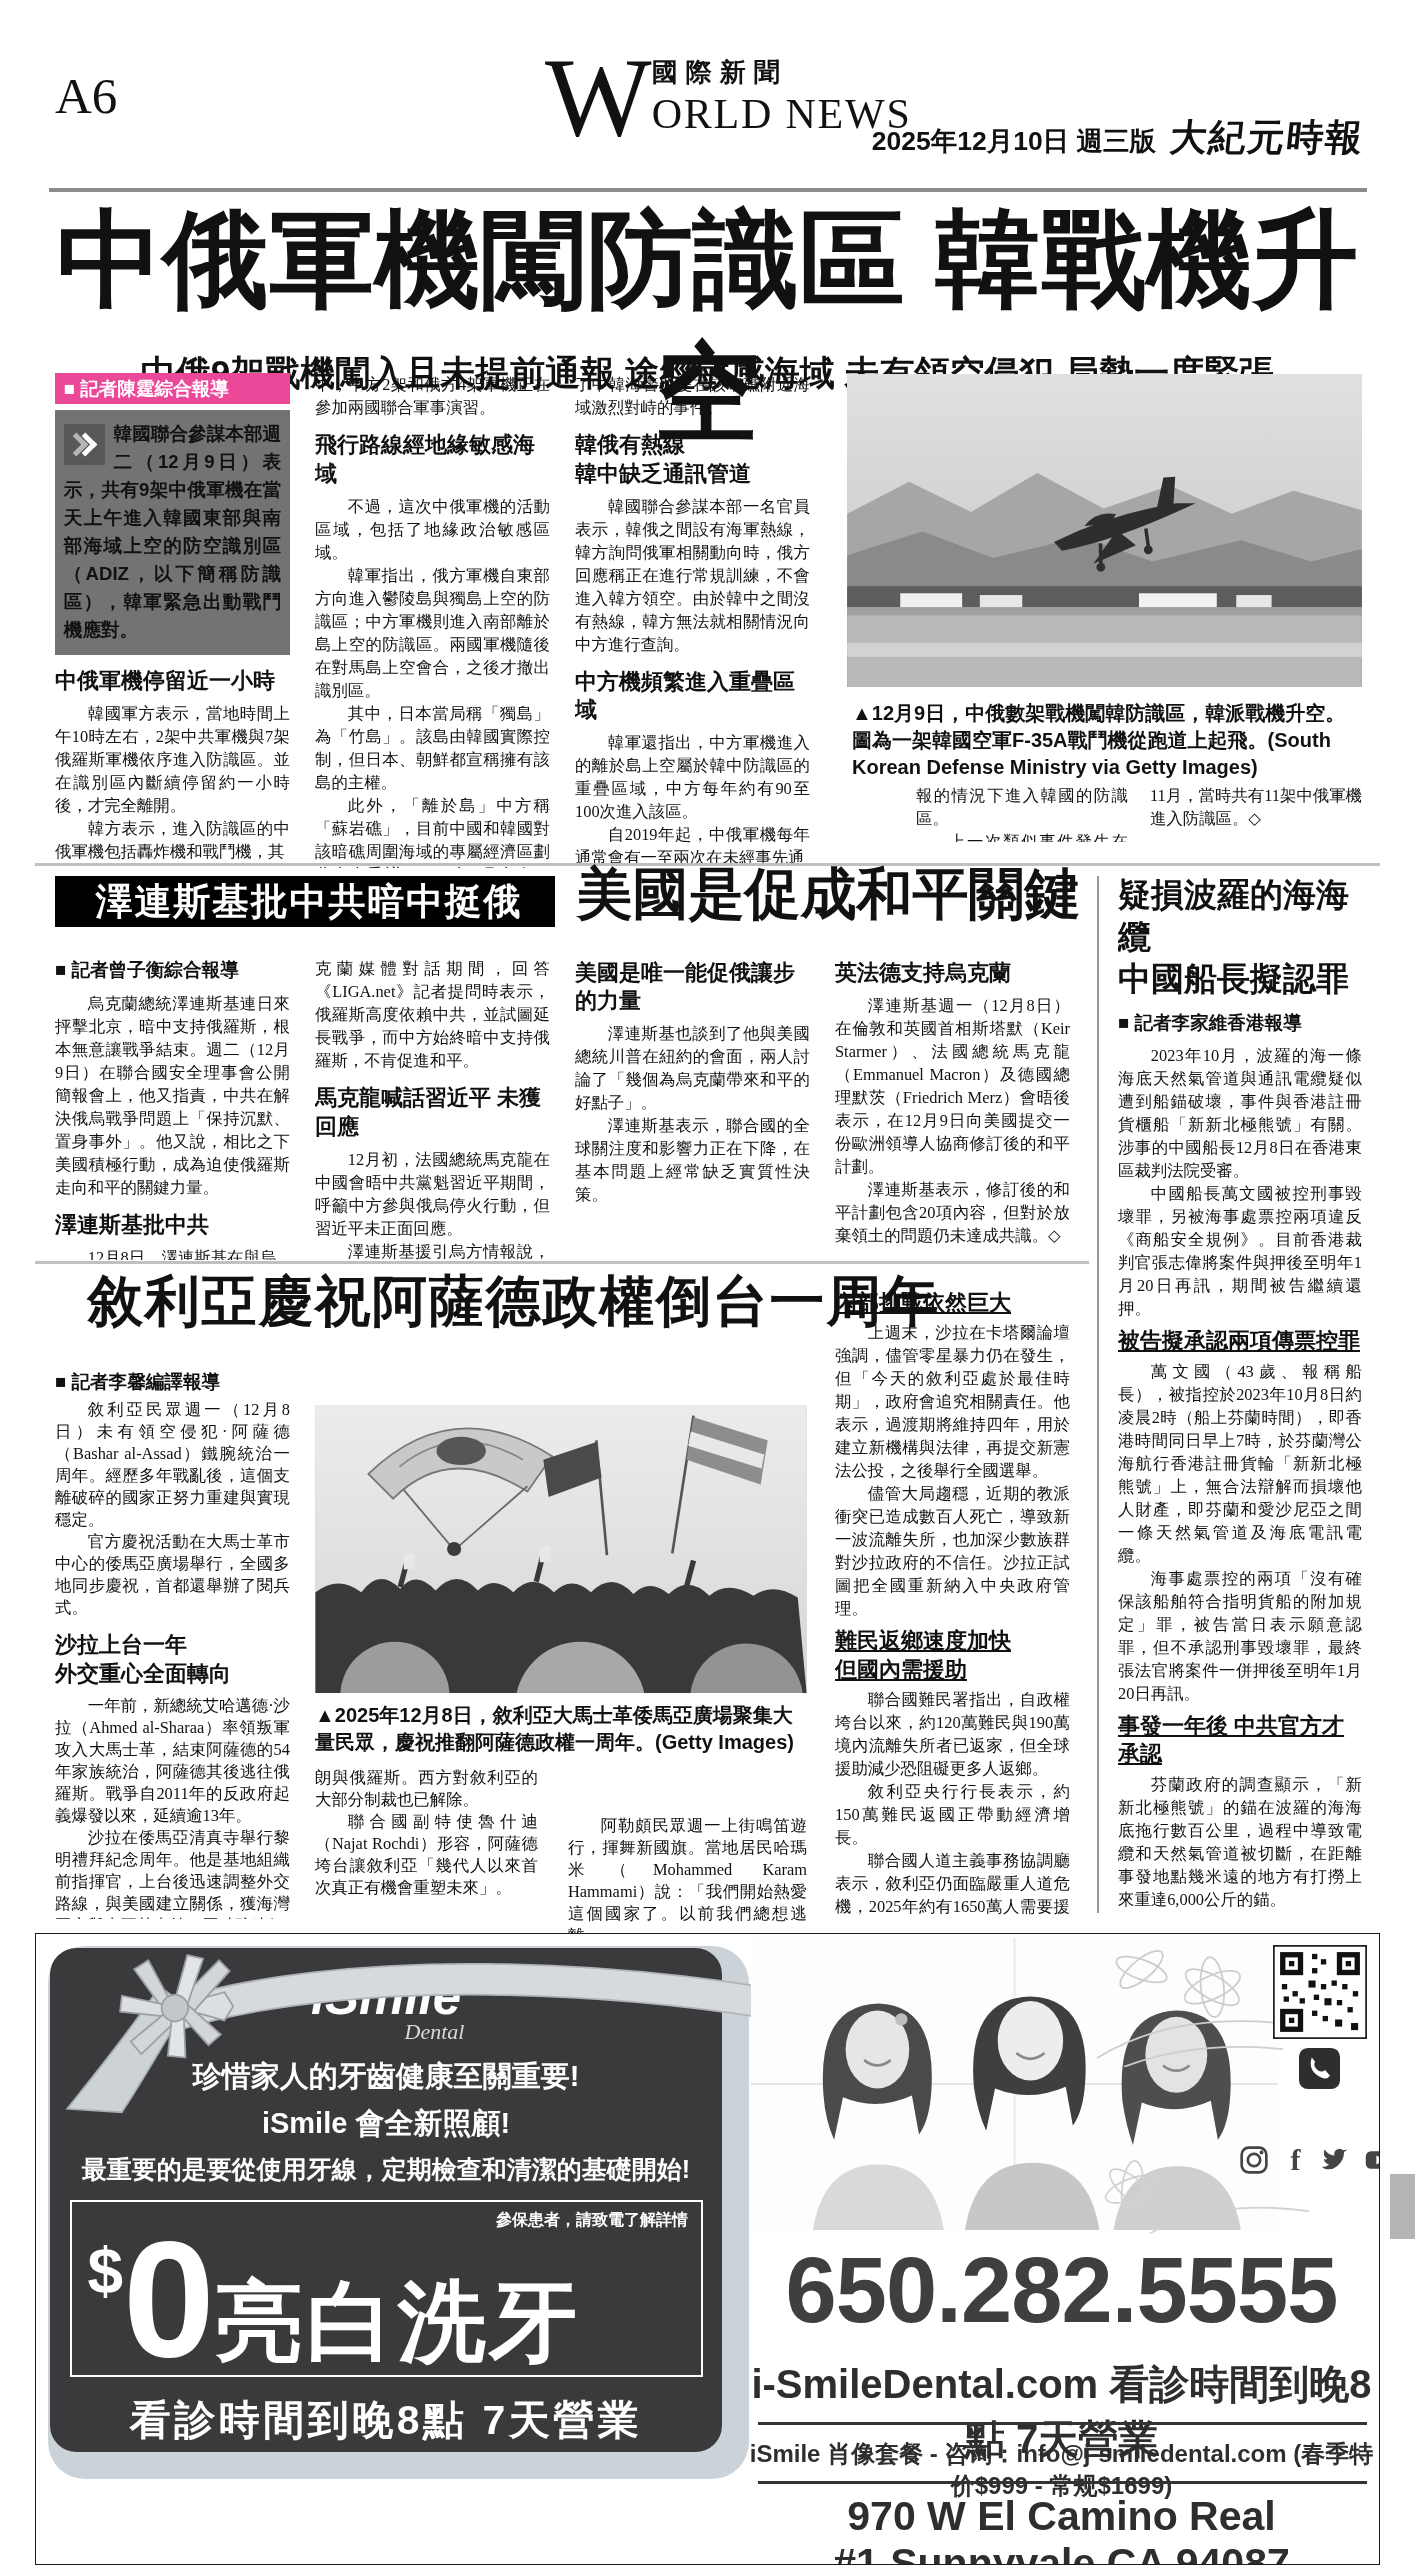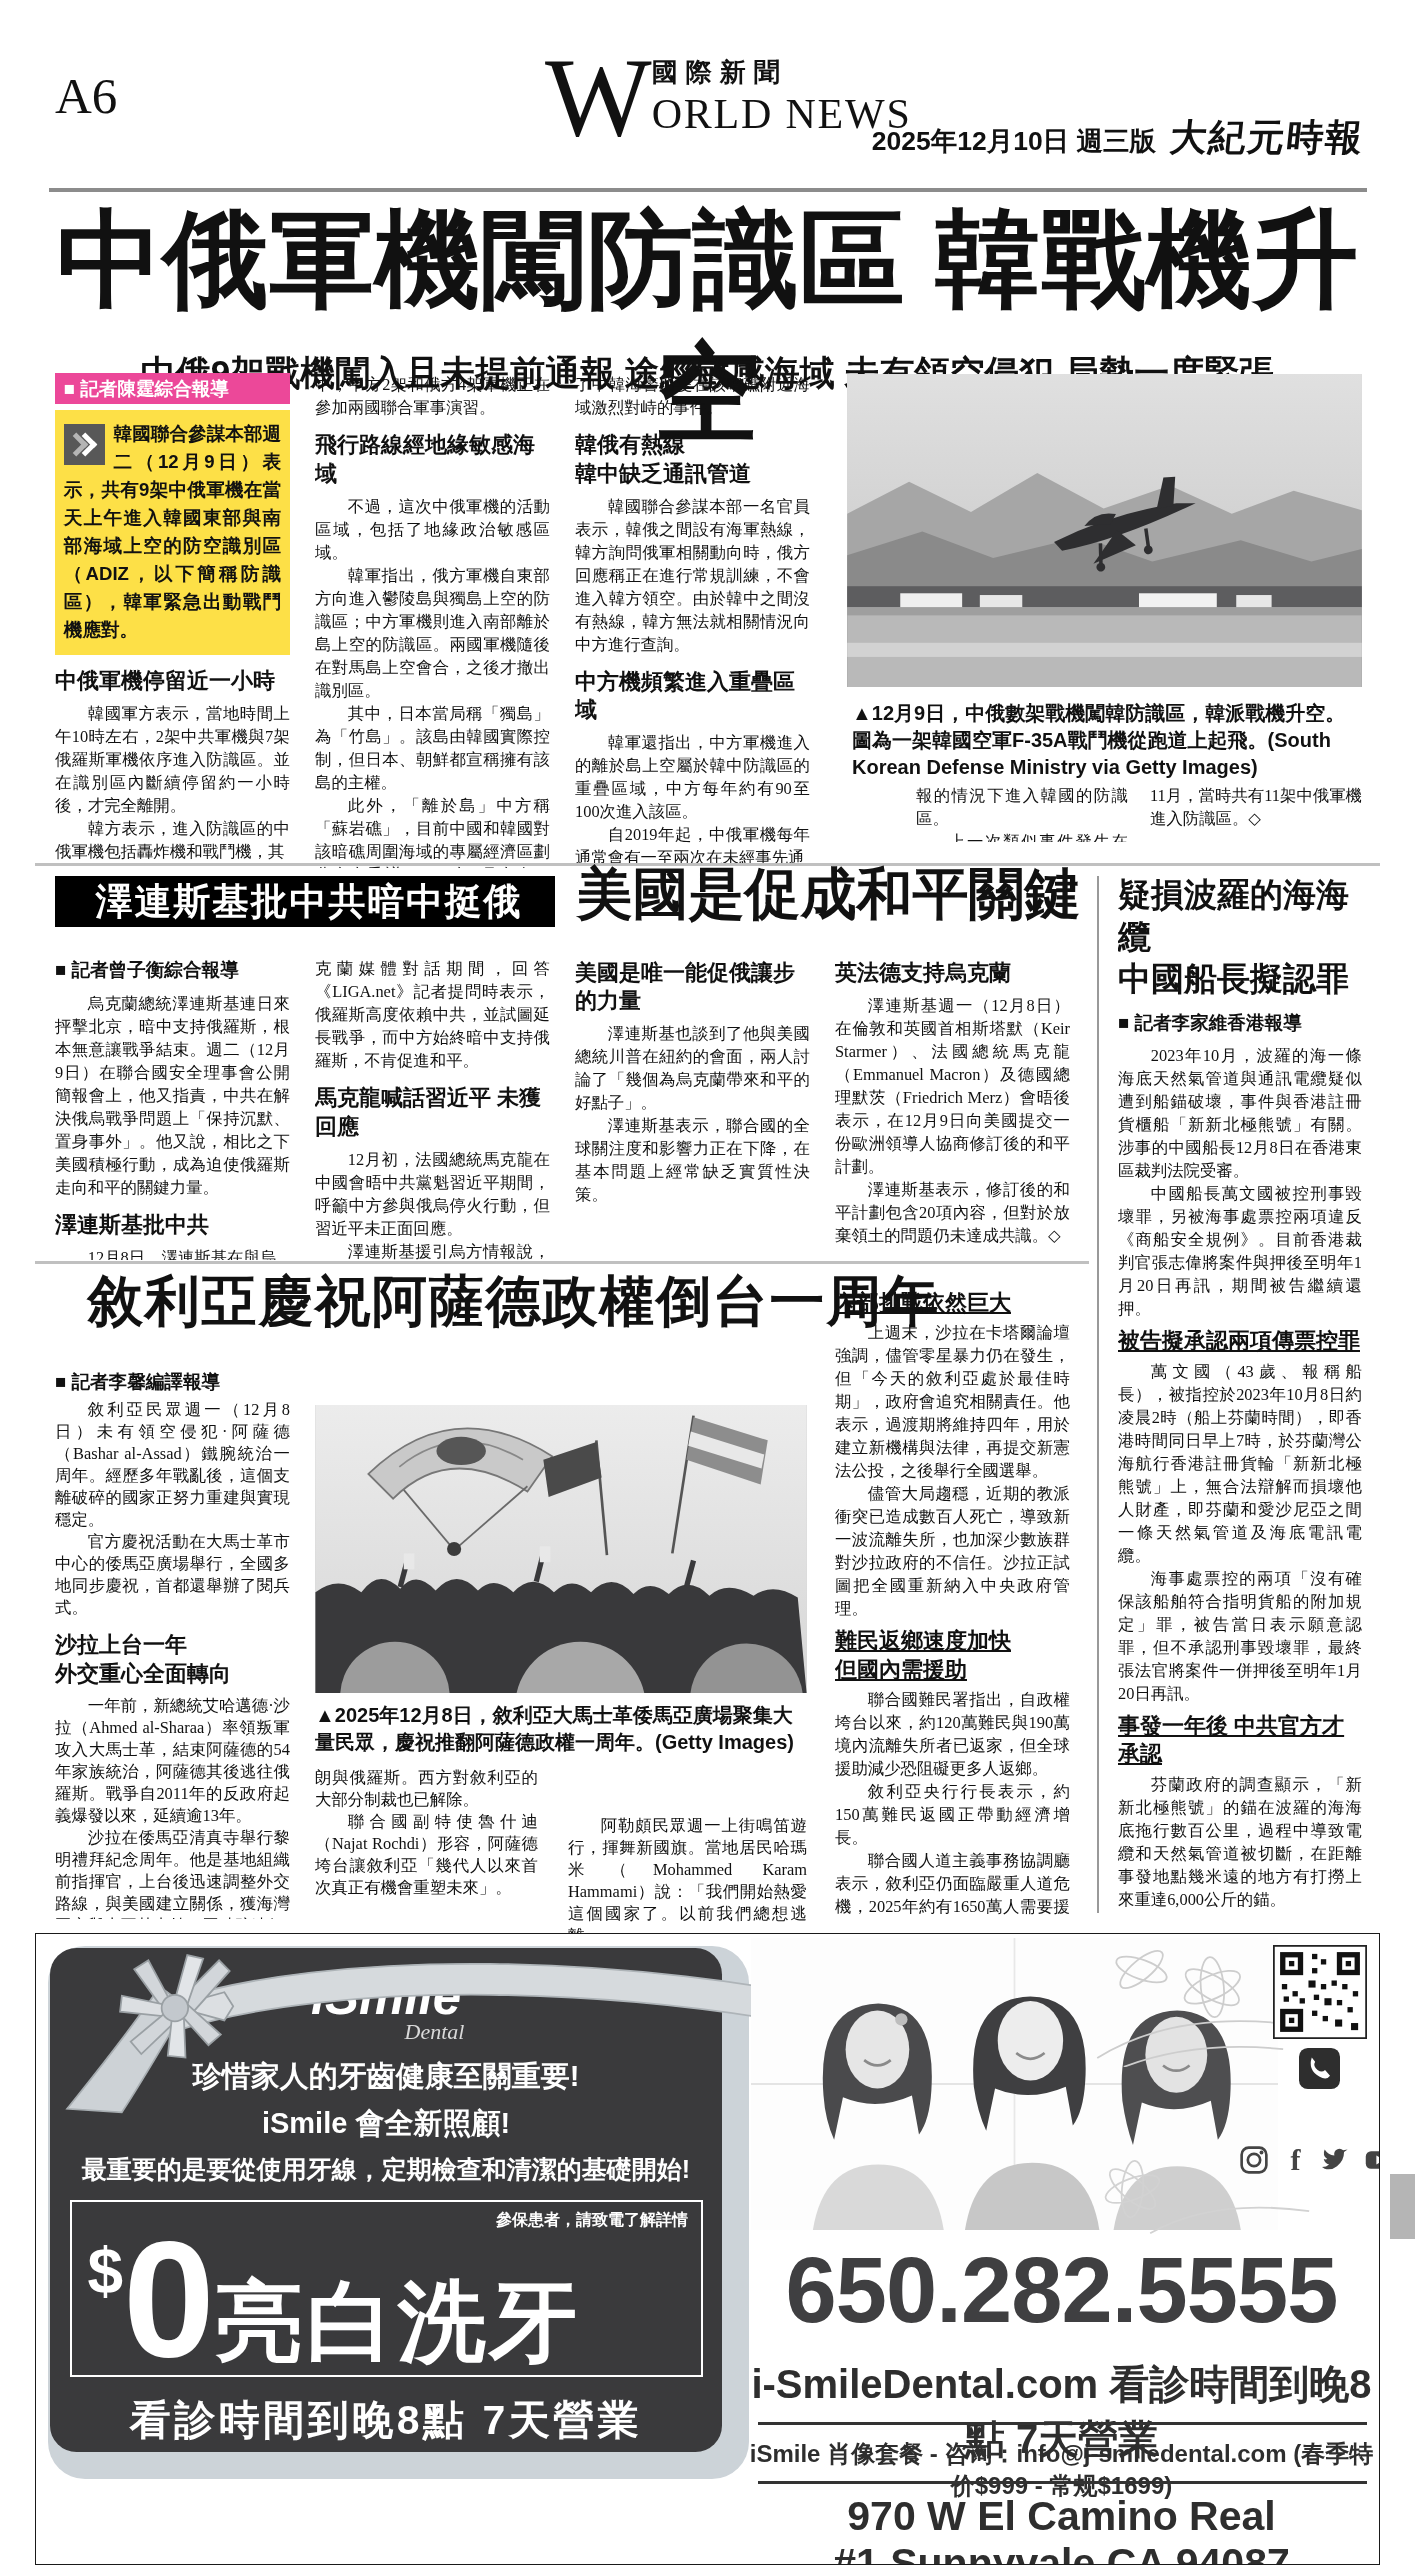--- a/index.html
+++ b/index.html
@@ -31,21 +31,21 @@
   .col p.bp.cont{text-indent:0;}
   .subhead{font-family:"Liberation Sans","DejaVu Sans",sans-serif;font-weight:bold;font-size:22px;
            line-height:1.28;margin:12.4px 0 7px;text-align:left;}
   .col .subhead:first-child{margin-top:1.8px;}
   .tight .subhead{margin:7px 0 4.4px;text-decoration:underline;}
   .lh25 p.bp{line-height:22px;}
   .byline{font-family:"Liberation Sans","DejaVu Sans",sans-serif;font-weight:bold;font-size:18.6px;
           margin:0 0 8.8px;text-align:left;}
   .bylinebar{background:#ec4899;color:#fff;font-family:"Liberation Sans","DejaVu Sans",sans-serif;
              font-weight:bold;font-size:18.6px;padding:2.7px 8.8px;margin-bottom:5.3px;text-align:left;}
-  .leadbox{background:#fde047;padding:10.6px 8.8px;font-family:"Liberation Sans","DejaVu Sans",sans-serif;
+  .leadbox{background:#737373;padding:10.6px 8.8px;font-family:"Liberation Sans","DejaVu Sans",sans-serif;
            font-weight:bold;font-size:18.6px;line-height:28px;text-align:justify;}
   .leadicon{float:left;width:41px;height:41px;background:#585858;margin:3.5px 8.8px 1.8px 0;
             display:flex;align-items:center;justify-content:center;position:relative;}
   .chv{display:inline-block;width:11.5px;height:11.5px;border-top:5.3px solid #fff;border-right:5.3px solid #fff;
        transform:rotate(45deg);margin-left:-7px;}
   .chv.gray{border-color:#b5b5b5;}
   .caption{position:absolute;font-family:"Liberation Sans","DejaVu Sans",sans-serif;font-weight:bold;
            font-size:20px;line-height:1.34;text-align:left;}
   .photo{position:absolute;background:#d8d8d8;overflow:hidden;}
   .divider{position:absolute;height:2.7px;background:#c0c0c0;}

